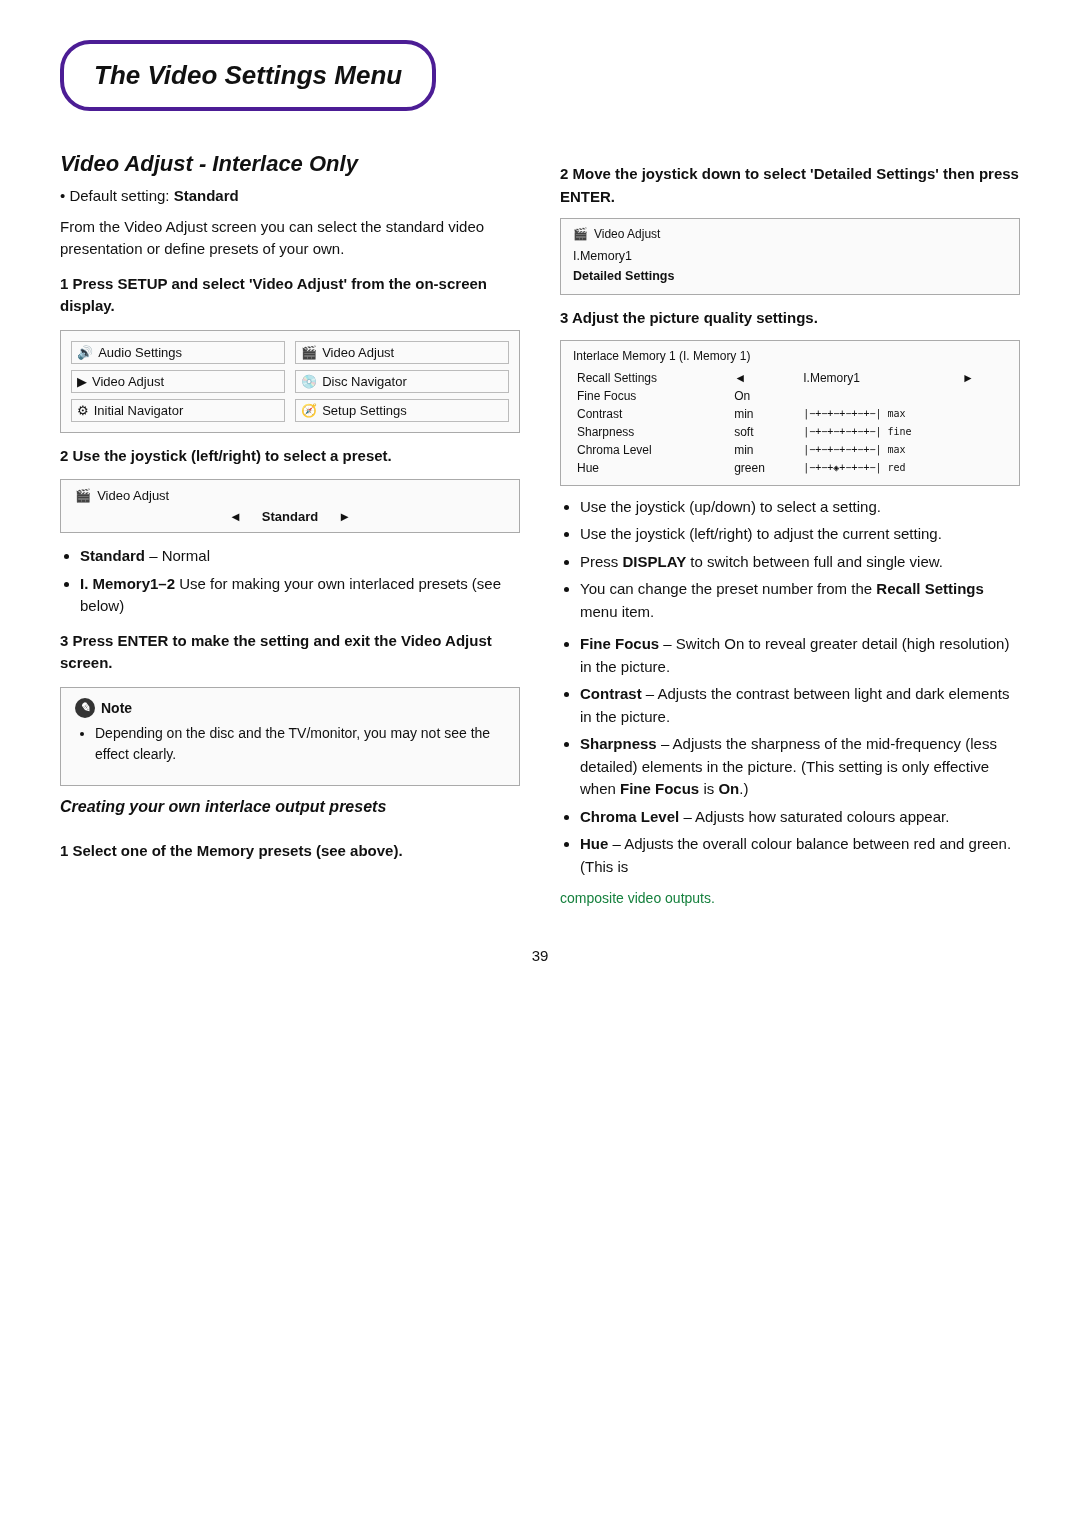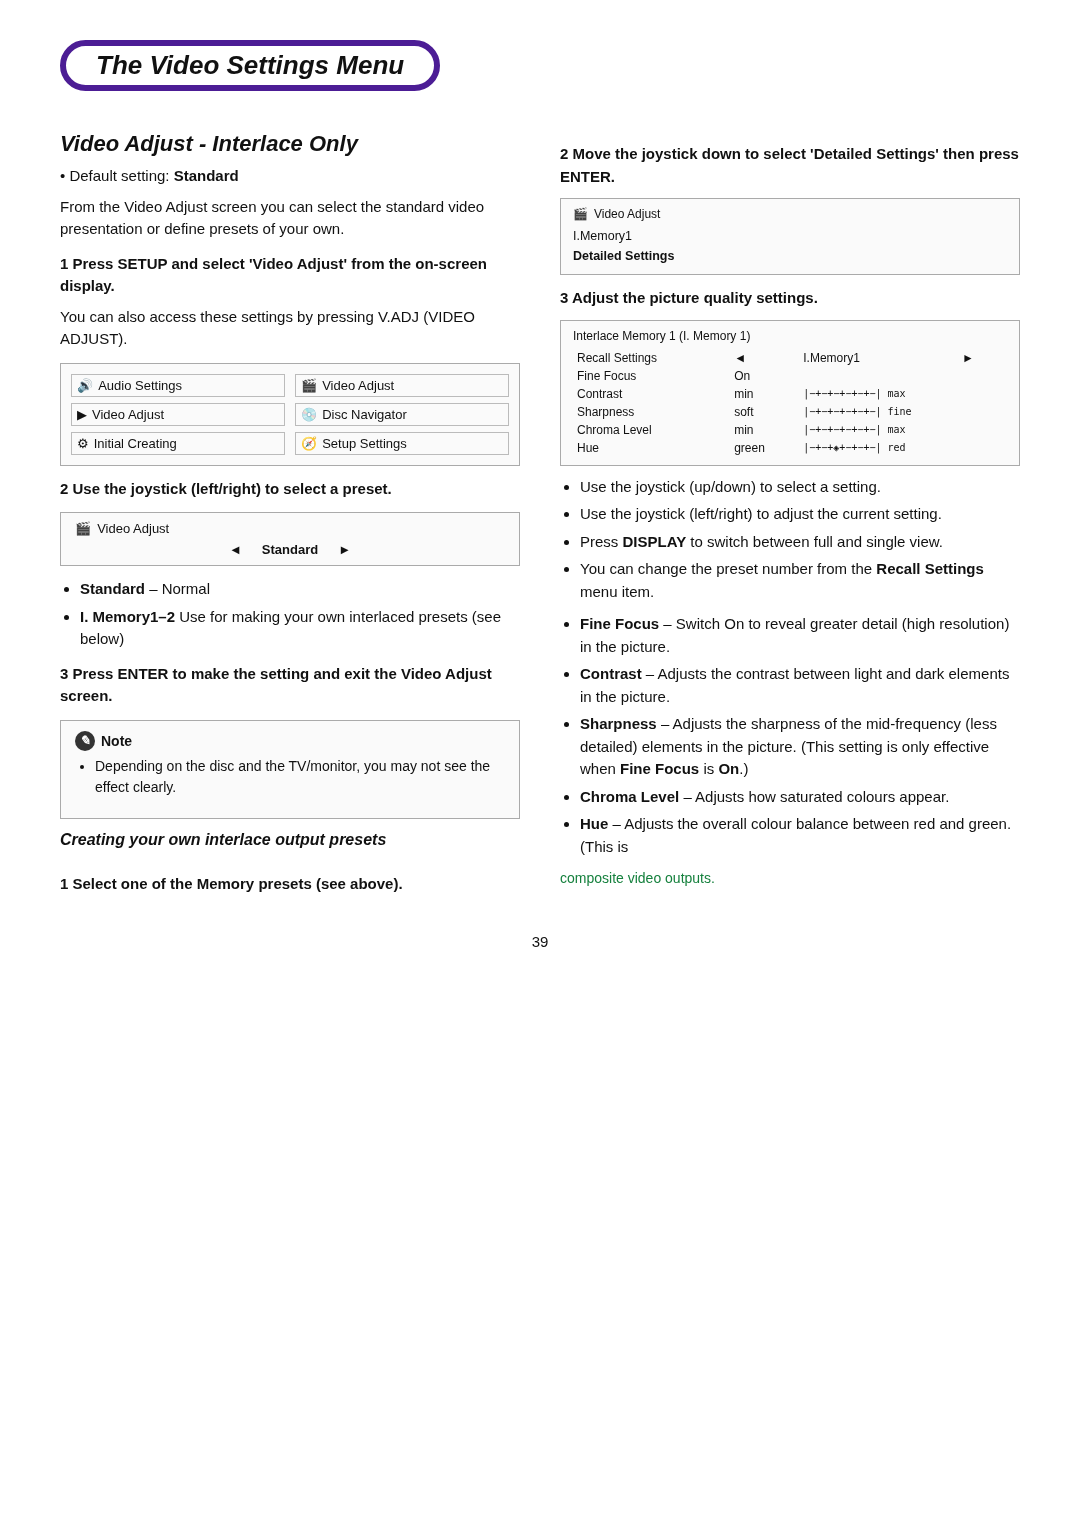--- a/index.html
+++ b/index.html
@@ -9,23 +9,23 @@
       background: #fff;
       font-family: Arial, Helvetica, sans-serif;
       font-size: 15px;
       color: #111;
       padding: 40px 60px;
     }
 
     
     .header-box {
       display: inline-block;
-      border: 6px solid #4c1d95;
+      border: 4px solid #4c1d95;
       border-radius: 30px;
-      padding: 4px 30px;
+      padding: 16px 30px;
       margin-bottom: 40px;
     }
     .header-box h1 {
       font-size: 26px;
       font-weight: bold;
       font-style: italic;
     }
 
     
     .two-col {
@@ -191,42 +191,41 @@
 
     <p>
       • <span>Default setting:</span>
       <strong>Standard</strong>
     </p>
 
     <p>From the Video Adjust screen you can select the standard video presentation or define presets of your own.</p>
 
     <p class="step-heading">1   Press SETUP and select 'Video Adjust' from the on-screen display.</p>
 
-    <p>You can also access these settings by pressing V.ADJ (VIDEO ADJUST).</p>
 
     <div class="menu-grid">
       <div class="menu-grid-item">
         <span class="menu-grid-icon">🔊</span>
         <span>Audio Settings</span>
       </div>
       <div class="menu-grid-item">
         <span class="menu-grid-icon">🎬</span>
         <span>Video Adjust</span>
       </div>
       <div class="menu-grid-item">
         <span class="menu-grid-icon">▶</span>
         <span>Video Adjust</span>
       </div>
       <div class="menu-grid-item">
         <span class="menu-grid-icon">💿</span>
         <span>Disc Navigator</span>
       </div>
       <div class="menu-grid-item">
         <span class="menu-grid-icon">⚙</span>
-        <span>Initial Creating</span>
+        <span>Initial Navigator</span>
       </div>
       <div class="menu-grid-item">
         <span class="menu-grid-icon">🧭</span>
         <span>Setup Settings</span>
       </div>
     </div>
 
     <p class="step-heading">2   Use the joystick (left/right) to select a preset.</p>
 
     <div class="preset-selector">

